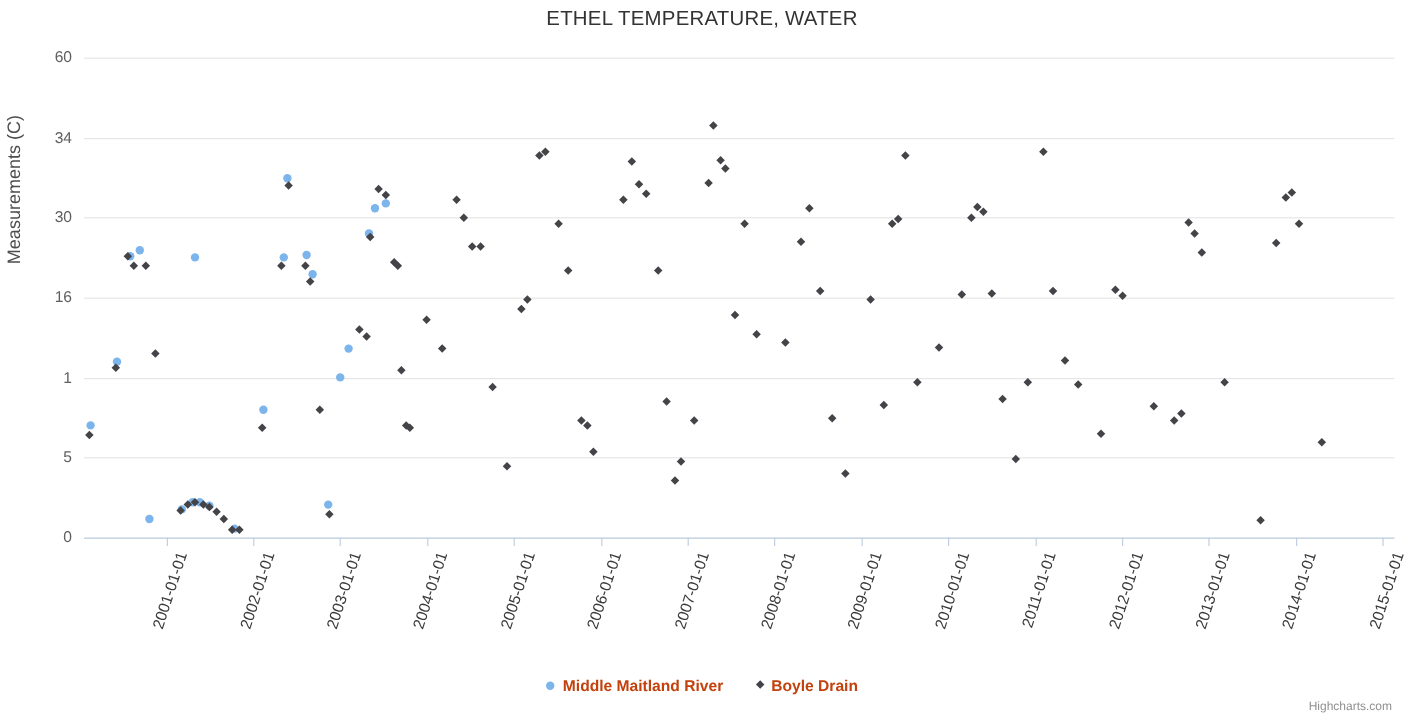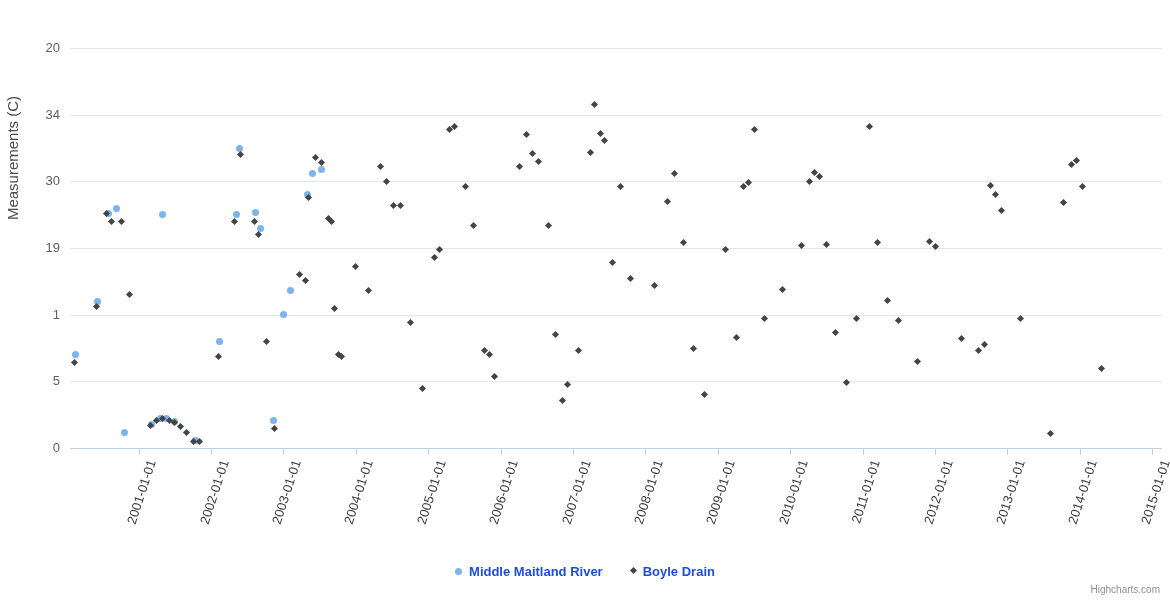--- a/index.html
+++ b/index.html
@@ -117,21 +117,21 @@
     transform: rotate(45deg);
   }
   #legend {
     position: absolute;
     left: 0;
     top: 562px;
     width: 1170px;
     text-align: center;
     font-size: 13px;
     font-weight: bold;
-    color: #1d4ed8;
+    color: #c2410c;
   }
   .legend-item {
     display: inline-block;
     margin: 0 14px;
     vertical-align: middle;
     cursor: pointer;
   }
   .legend-sym {
     display: inline-block;
     vertical-align: middle;
@@ -159,31 +159,32 @@
     font-size: 10px;
     color: #909090;
     cursor: pointer;
   }
 </style>
 </head>
 <body>
 
 <div id="chart-root">
 
+  <div id="chart-title">ETHEL TEMPERATURE, WATER</div>
 
   <div id="y-axis-title">Measurements (C)</div>
 
   <div id="y-tick-labels">
       <div class="y-tick-label" style="top: 392px;">0</div>
       <div class="y-tick-label" style="top: 325.333px;">5</div>
       <div class="y-tick-label" style="top: 258.667px;">1</div>
-      <div class="y-tick-label" style="top: 192px;">19</div>
+      <div class="y-tick-label" style="top: 192px;">16</div>
       <div class="y-tick-label" style="top: 125.333px;">30</div>
       <div class="y-tick-label" style="top: 58.6667px;">34</div>
-      <div class="y-tick-label" style="top: -8px;">20</div>
+      <div class="y-tick-label" style="top: -8px;">60</div>
     </div>
 
   <div id="plot">
       <div class="gridline" style="top: 400px;"></div>
       <div class="gridline" style="top: 333.333px;"></div>
       <div class="gridline" style="top: 266.667px;"></div>
       <div class="gridline" style="top: 200px;"></div>
       <div class="gridline" style="top: 133.333px;"></div>
       <div class="gridline" style="top: 66.6667px;"></div>
       <div class="gridline" style="top: 0px;"></div>

